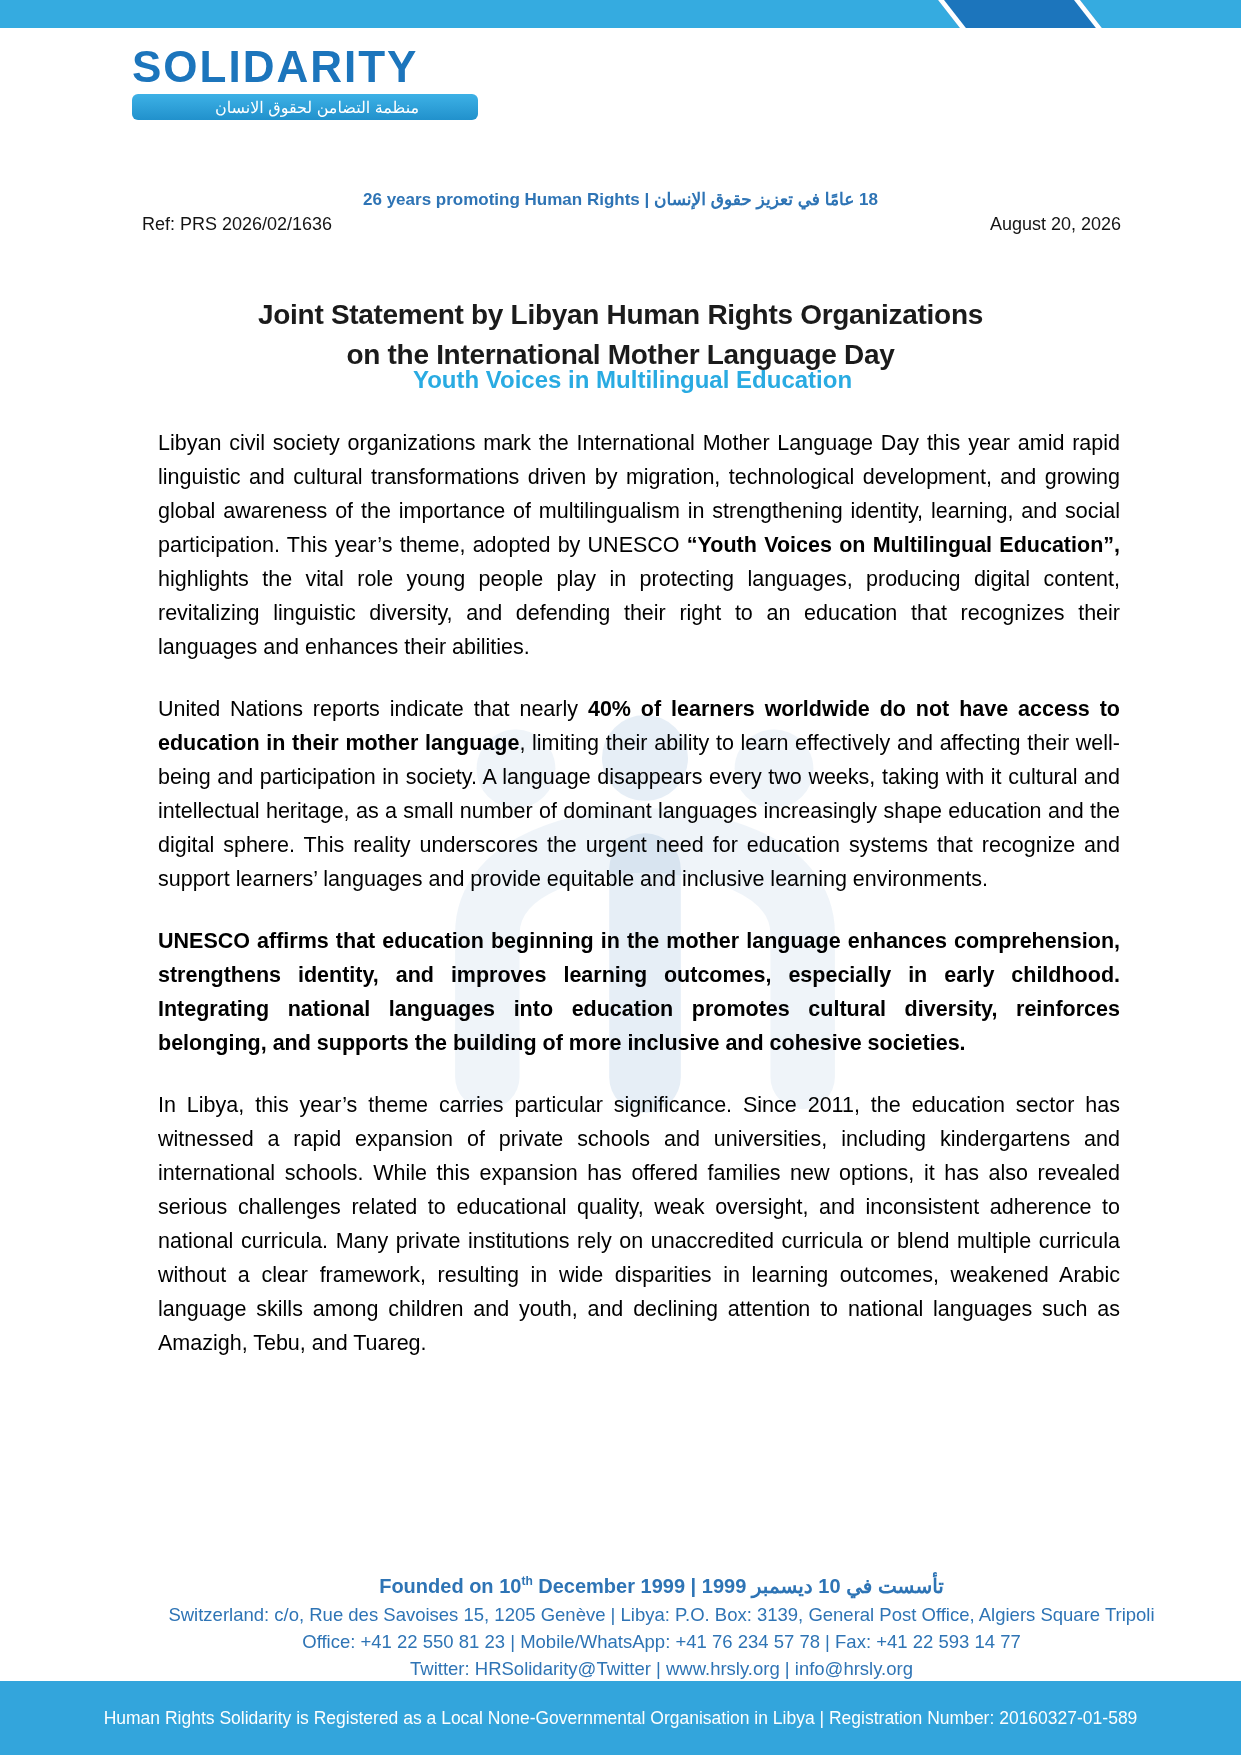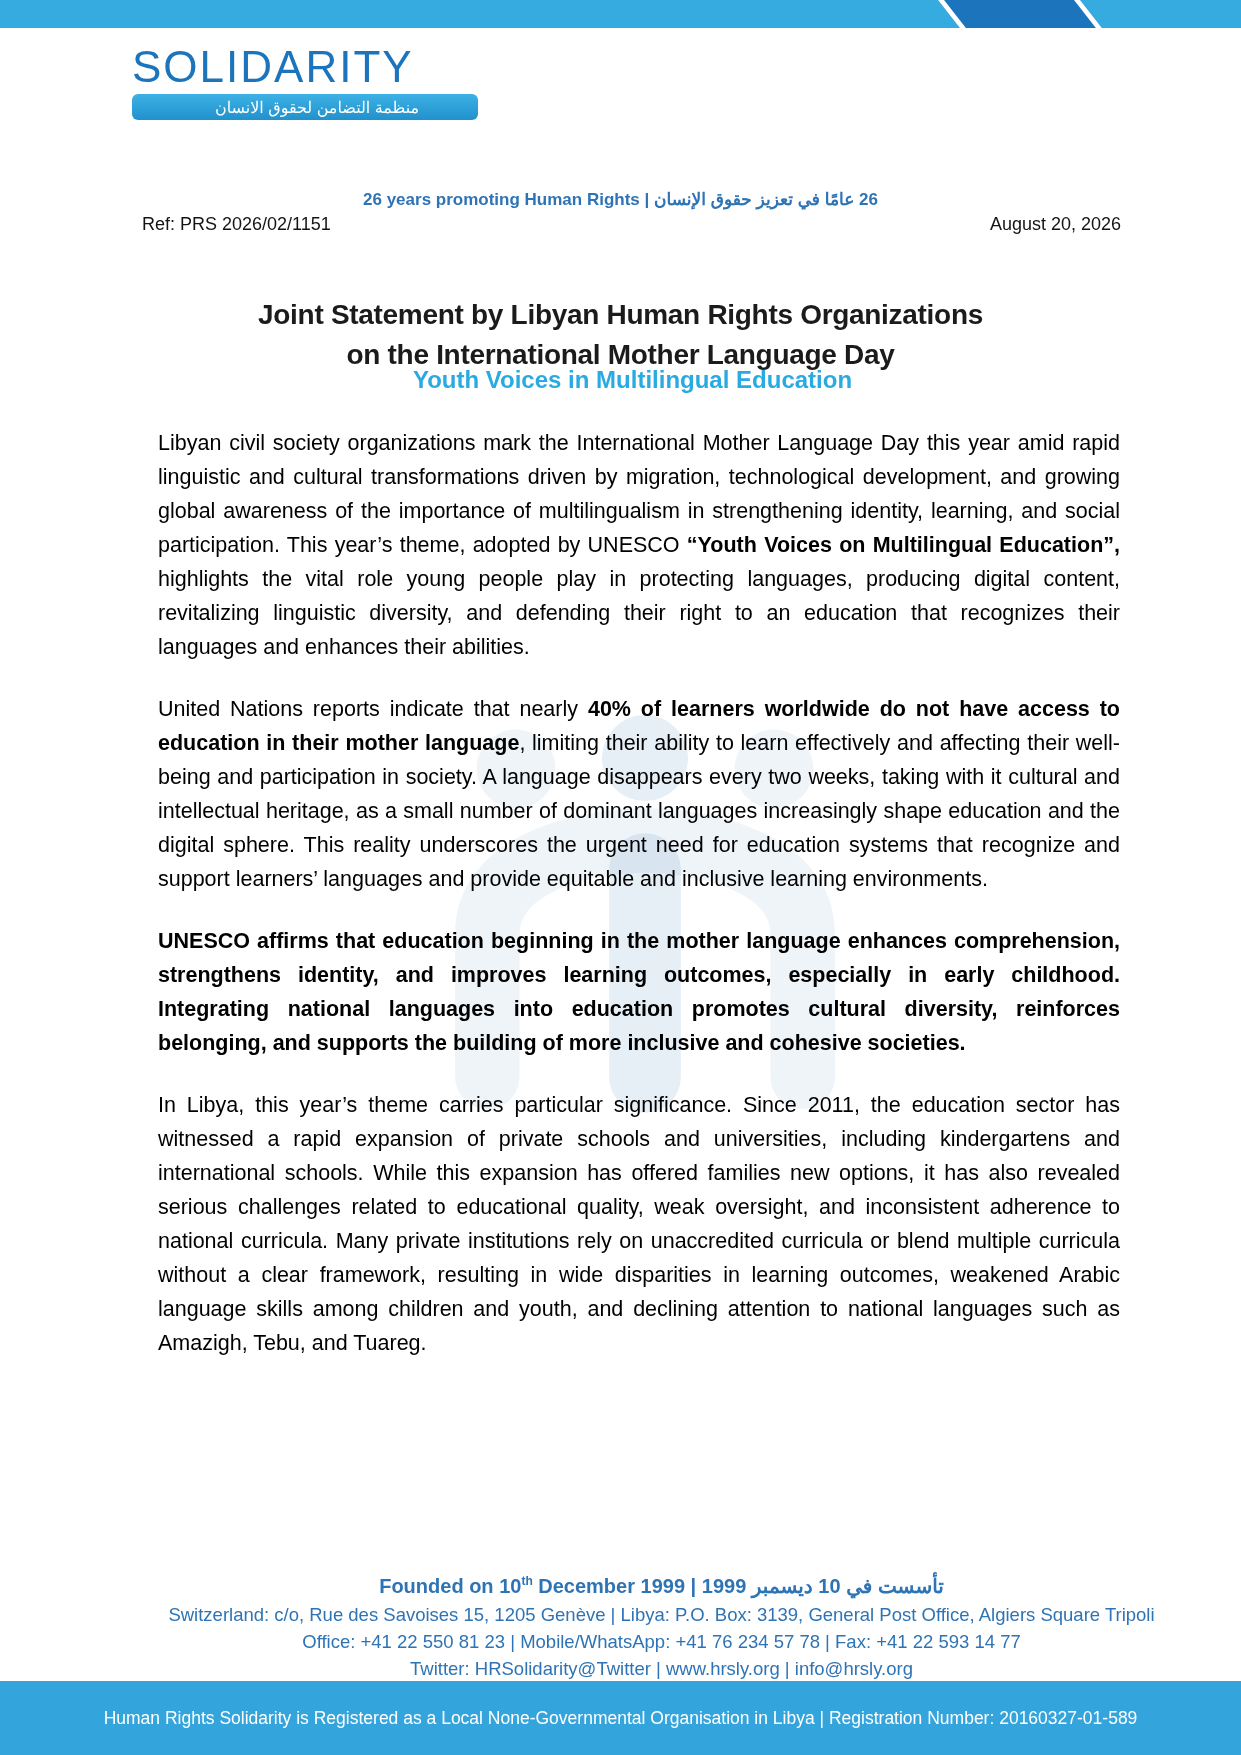--- a/index.html
+++ b/index.html
@@ -13,21 +13,21 @@
   .topbar-accent {
     position:absolute; top:0; left:938px; width:130px; height:28px;
     background:#1C75BC; border-left:6px solid #fff; border-right:6px solid #fff;
     transform:skewX(38deg); transform-origin:top left;
   }
 
   
   .logo { position:absolute; left:132px; top:42px; width:340px; }
   .logo-l1 { display:flex; align-items:flex-end; color:#29A9E1; font-weight:bold; font-size:33px; line-height:1; letter-spacing:0.5px; }
   .logo-glyph { width:44px; height:42px; margin:0 2px; }
-  .logo-l2 { color:#1C75BC; font-weight:normal; font-size:44px; line-height:1; letter-spacing:2px; margin-top:3px; }
+  .logo-l2 { color:#1C75BC; font-weight:bold; font-size:44px; line-height:1; letter-spacing:2px; margin-top:3px; }
   .logo-ar {
     margin-top:5px; width:322px; height:26px; border-radius:6px;
     background:linear-gradient(180deg,#3DB1E6,#2191CC);
     color:#fff; font-size:16px; display:flex; align-items:center; justify-content:center;padding-left:24px;
   }
 
   
   .tagline { position:absolute; top:189px; left:0; width:100%; text-align:center; color:#2E74B5; font-weight:bold; font-size:17px; }
   .ref-row { position:absolute; top:214px; left:142px; right:120px; display:flex; justify-content:space-between; font-size:18px; color:#141414; }
 
@@ -66,25 +66,25 @@
 
   <div class="logo">
     <div class="logo-l2">SOLIDARITY</div>
     <div class="logo-ar">
       <span dir="rtl">منظمة التضامن لحقوق الانسان</span>
     </div>
   </div>
 
   <div class="tagline">
     <span>26 years promoting Human Rights |</span>
-    <span dir="rtl">26 عامًا في تعزيز حقوق الإنسان</span>
+    <span dir="rtl">18 عامًا في تعزيز حقوق الإنسان</span>
   </div>
 
   <div class="ref-row">
-    <span>Ref: PRS 2026/02/1151</span>
+    <span>Ref: PRS 2026/02/1636</span>
     <span>August 20, 2026</span>
   </div>
 
   <div class="title">
     <div>Joint Statement by Libyan Human Rights Organizations</div>
     <div>on the International Mother Language Day</div>
   </div>
   <div class="subtitle">Youth Voices in Multilingual Education</div>
 
   <svg class="watermark" viewBox="0 0 60 52">

